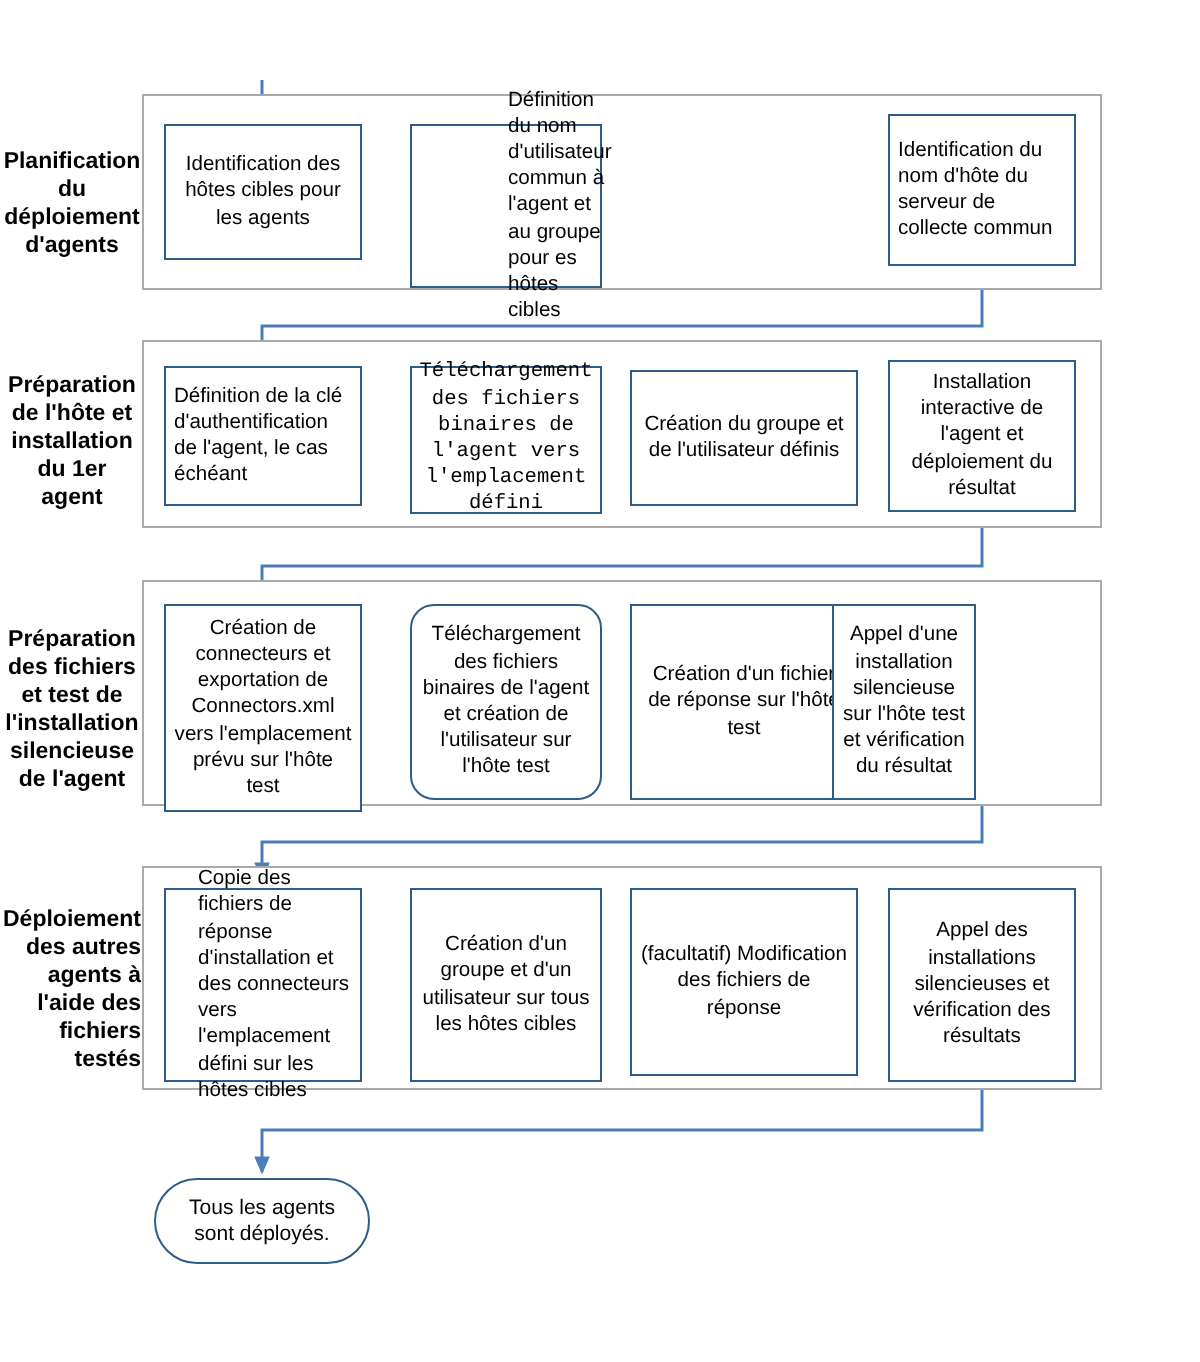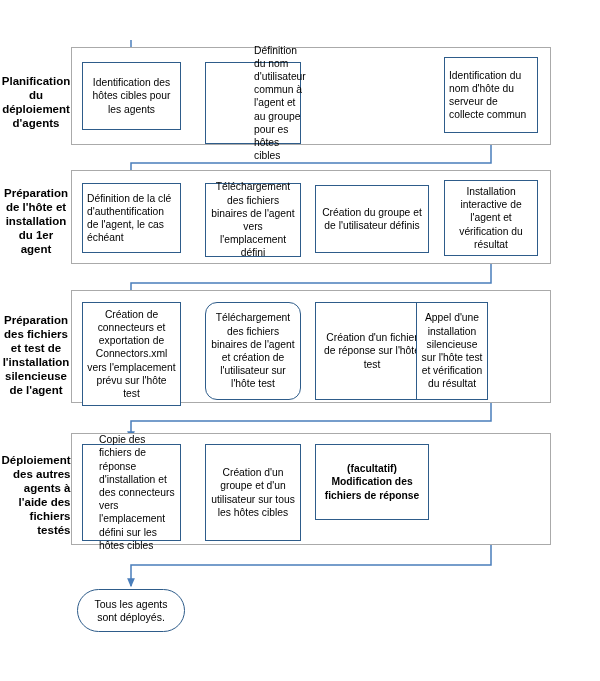--- a/index.html
+++ b/index.html
@@ -149,28 +149,28 @@
   </div>
 
   <div class="phase-label" style="left:2px; top:175px; width:68px; height:92px;">
     <span>Préparation de l'hôte et installation du 1er agent</span>
   </div>
   <div class="phase-group" style="left:71px; top:170px; width:480px; height:94px;"></div>
 
   <div class="step-box align-left" style="left:82px; top:183px; width:99px; height:70px;">
     <span>Définition de la clé d'authentification de l'agent, le cas échéant</span>
   </div>
-  <div class="step-box" style="left:205px; top:183px; width:96px; height:74px;">
+  <div class="step-box" style="left:205px; top:183px; width:96px; height:74px;font-family:Liberation Mono, monospace;">
     <span>Téléchargement des fichiers binaires de l'agent vers l'emplacement défini</span>
   </div>
   <div class="step-box" style="left:315px; top:185px; width:114px; height:68px;">
     <span>Création du groupe et de l'utilisateur définis</span>
   </div>
   <div class="step-box" style="left:444px; top:180px; width:94px; height:76px;">
-    <span>Installation interactive de l'agent et vérification du résultat</span>
+    <span>Installation interactive de l'agent et déploiement du résultat</span>
   </div>
 
   <div class="phase-label" style="left:2px; top:305px; width:68px; height:100px;">
     <span>Préparation des fichiers et test de l'installation silencieuse de l'agent</span>
   </div>
   <div class="phase-group" style="left:71px; top:290px; width:480px; height:113px;"></div>
 
   <div class="step-box" style="left:82px; top:302px; width:99px; height:104px;">
     <span>Création de connecteurs et exportation de Connectors.xml vers l'emplacement prévu sur l'hôte test</span>
   </div>
@@ -188,21 +188,24 @@
     <span>Déploiement des autres agents à l'aide des fichiers testés</span>
   </div>
   <div class="phase-group" style="left:71px; top:433px; width:480px; height:112px;"></div>
 
   <div class="step-box align-left" style="left:82px; top:444px; width:99px; height:97px;padding-left:16px;">
     <span>Copie des fichiers de réponse d'installation et des connecteurs vers l'emplacement défini sur les hôtes cibles</span>
   </div>
   <div class="step-box" style="left:205px; top:444px; width:96px; height:97px;">
     <span>Création d'un groupe et d'un utilisateur sur tous les hôtes cibles</span>
   </div>
-  <div class="step-box" style="left:315px; top:444px; width:114px; height:76px;font-weight:bold;">
+  <div class="step-box" style="left:315px; top:444px; width:114px; height:94px;">
     <span>(facultatif) Modification des fichiers de réponse</span>
+  </div>
+  <div class="step-box" style="left:444px; top:444px; width:94px; height:97px;">
+    <span>Appel des installations silencieuses et vérification des résultats</span>
   </div>
 
   <div class="terminator" style="left:77px; top:589px; width:108px; height:43px;">
     <span>Tous les agents sont déployés.</span>
   </div>
 
 </div>
 
 </body></html>

